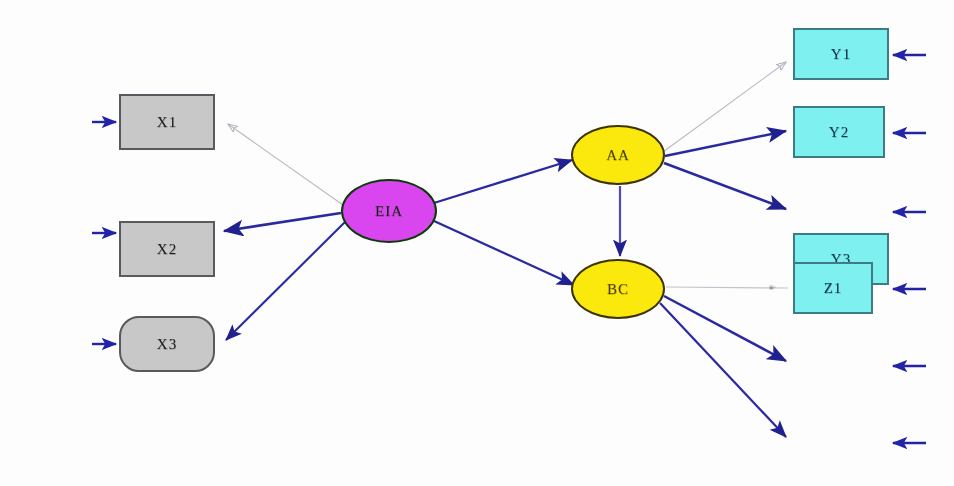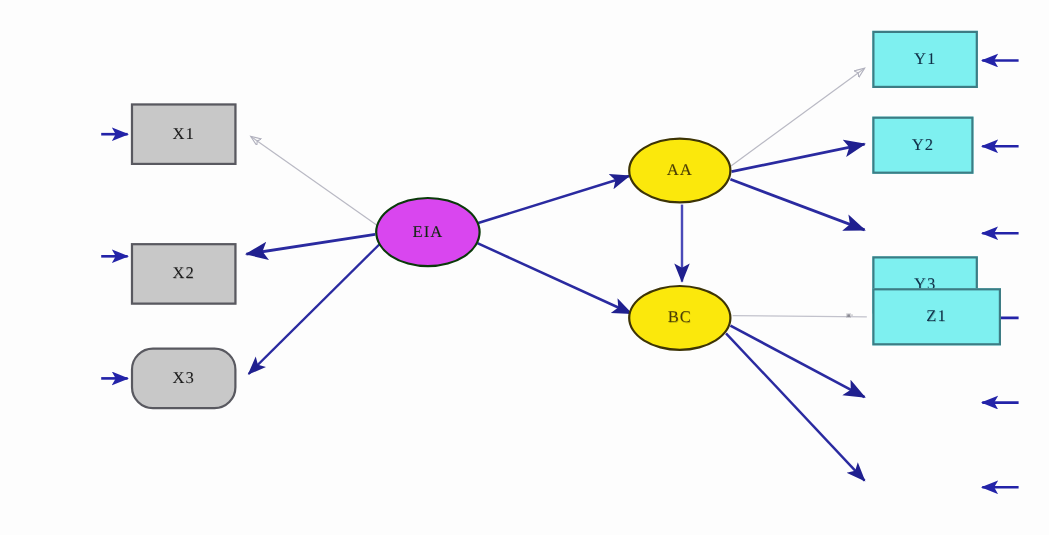--- a/index.html
+++ b/index.html
@@ -194,19 +194,19 @@
 
   <div class="node box-node box-indicator" style="left:793px; top:28px; width:96px; height:52px;">
     <span class="node-label">Y1</span>
   </div>
   <div class="node box-node box-indicator" style="left:793px; top:106px; width:92px; height:52px;">
     <span class="node-label">Y2</span>
   </div>
   <div class="node box-node box-indicator" style="left:793px; top:185px; width:96px; height:52px;margin-top:48px;">
     <span class="node-label">Y3</span>
   </div>
-  <div class="node box-node box-indicator" style="left:793px; top:262px; width:117px; height:52px;">
+  <div class="node box-node box-indicator" style="left:793px; top:262px; width:80px; height:52px;">
     <span class="node-label">Z1</span>
   </div>
 
   <span class="tiny-artifact" style="left:769px; top:285px;">▣▫</span>
 
 </div>
 
 </body></html>

